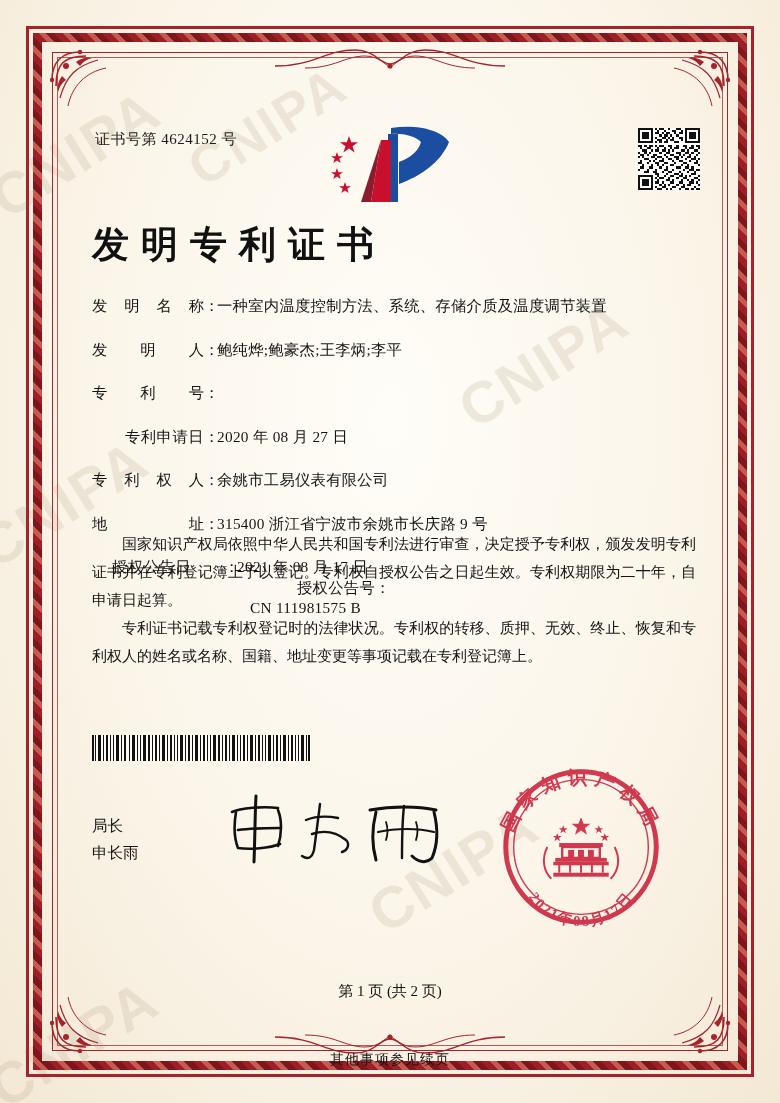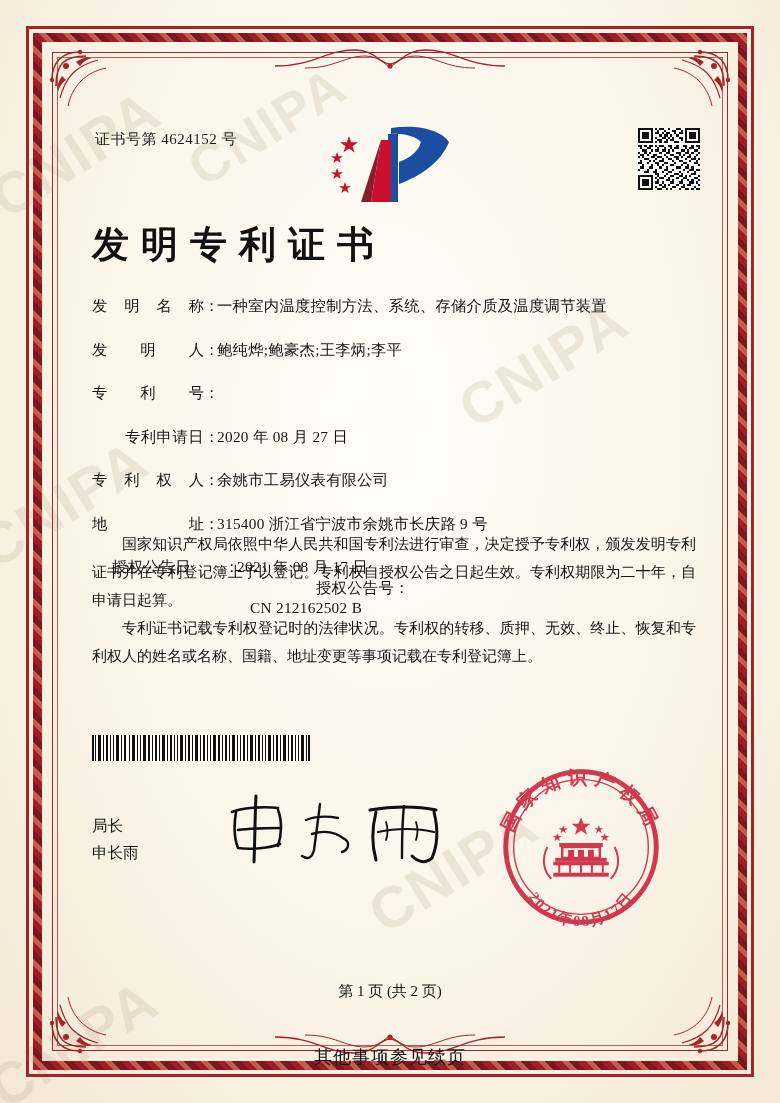--- a/index.html
+++ b/index.html
@@ -155,21 +155,21 @@
     display: flex;
     justify-content: space-between;
     letter-spacing: 0;
   }
   .flabel span { display: inline-block; }
   .fcolon { width: 13px; flex: 0 0 13px; text-align: left; }
   .fvalue { flex: 1 1 auto; letter-spacing: 0.3px; }
 
   .frow.inline2 .fvalue { display: flex; flex-direction: column; }
   .sec-label {
-    margin-left: 79px;
+    margin-left: 60px;
     white-space: nowrap;
   }
   .sec-value { margin-left: 13px; }
 
   .para {
     position: absolute;
     left: 12px; right: 4px;
     font-size: 15px;
     line-height: 28px;
     text-align: justify;
@@ -223,21 +223,21 @@
     text-align: center;
     font-size: 15px;
     color: #141414;
   }
 
   .footer-note {
     position: absolute;
     left: 0; right: 0;
     bottom: 34px;
     text-align: center;
-    font-size: 18px;
+    font-size: 14px;
     color: #141414;
     letter-spacing: 1px;
   }
 </style>
 </head>
 <body>
 
 <div id="certificate">
 
   <div class="wm" style="left:-18px; top:120px; font-size:58px; transform:rotate(-32deg);">CNIPA</div>
@@ -636,21 +636,21 @@
       </div>
 
       <div class="frow inline2">
         <div class="flabel" style="justify-content:flex-start;letter-spacing:0.5px;margin-left:20px;">
             <span>授权公告日</span>
           </div>
         <div class="fcolon">：</div>
         <div class="fvalue">
           <span>2021 年 08 月 17 日</span>
           <span class="sec-label"><span>授权公告号</span>：</span>
-          <span class="sec-value">CN 212162502 B</span>
+          <span class="sec-value">CN 111981575 B</span>
         </div>
       </div>
 
     </div>
 
     <div class="para" id="para-block">
       <p>国家知识产权局依照中华人民共和国专利法进行审查，决定授予专利权，颁发发明专利证书并在专利登记簿上予以登记。专利权自授权公告之日起生效。专利权期限为二十年，自申请日起算。</p>
       <p>专利证书记载专利权登记时的法律状况。专利权的转移、质押、无效、终止、恢复和专利权人的姓名或名称、国籍、地址变更等事项记载在专利登记簿上。</p>
     </div>
 

